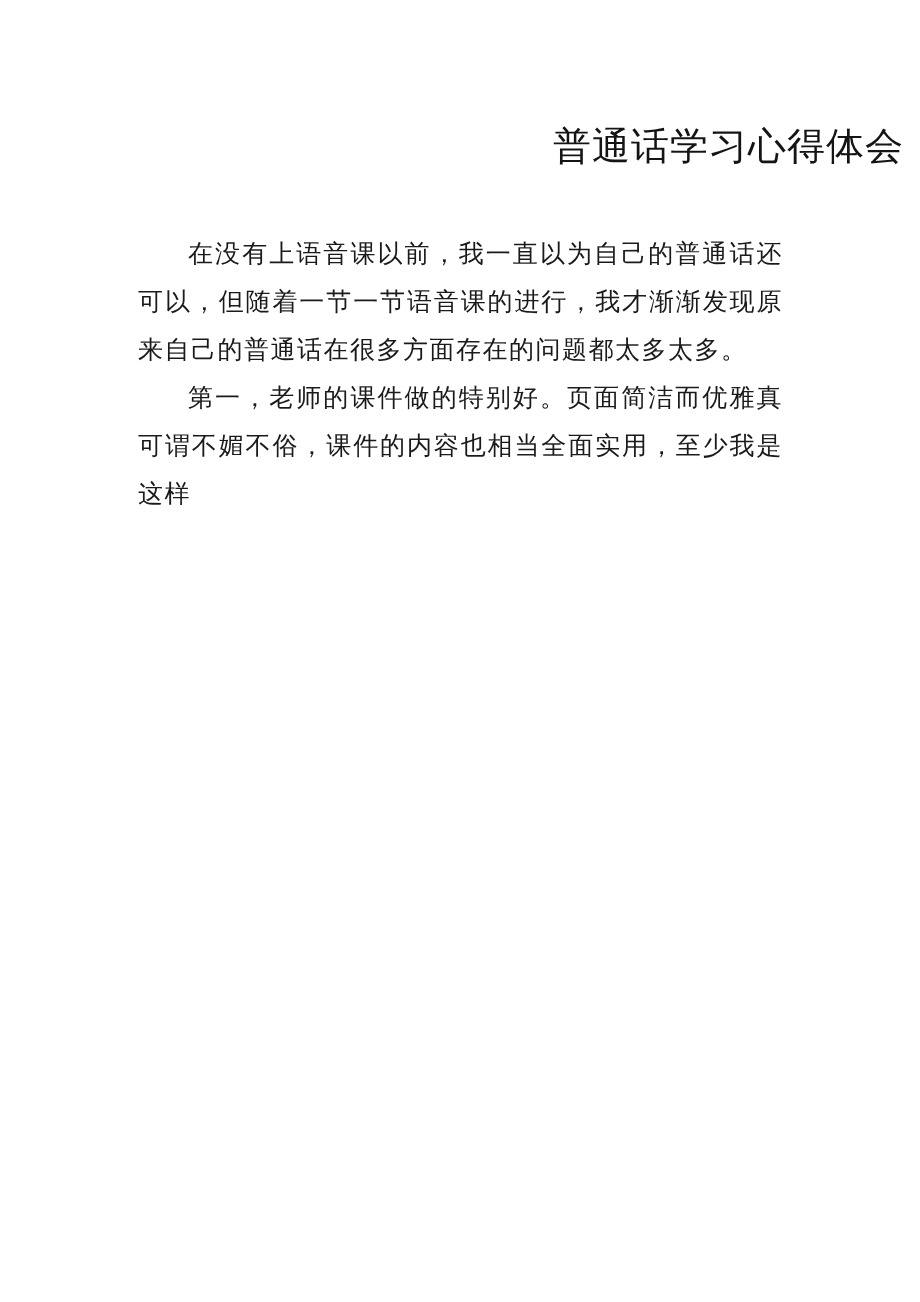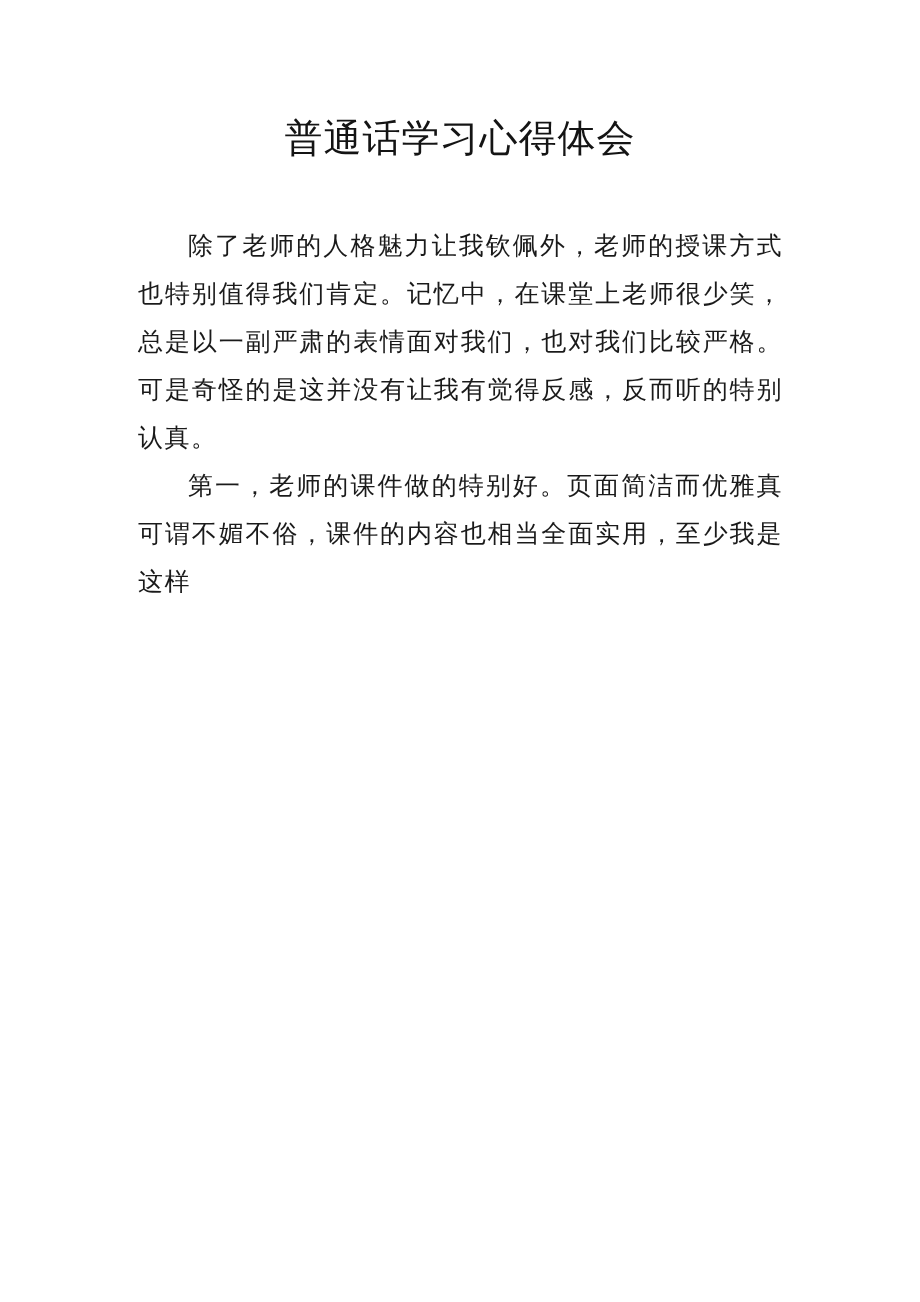--- a/index.html
+++ b/index.html
@@ -10,26 +10,26 @@
   .page {
     position: relative;
     width: 920px;
     height: 1302px;
     background: #ffffff;
     overflow: hidden;
     font-family: "Liberation Serif", "DejaVu Serif", serif;
     color: #1a1a1a;
   }
   .doc-title {
-    margin: 8px;
+    margin: 16px;
     padding-top: 106px;
     font-size: 38px;
     line-height: 48px;
     font-weight: 400;
-    text-align: center;
+    text-align: right;
     letter-spacing: 1px;
     color: #141414;
   }
   .doc-body {
     margin: 60px 137px 0 138px; 
     font-size: 25px;
     line-height: 48px;
     letter-spacing: 1.5px;
     text-align: justify;
     text-justify: inter-character;
@@ -38,16 +38,16 @@
     margin: 0;
     text-indent: 2em;
   }
 </style>
 </head>
 <body>
 
 <div class="page">
   <h1 class="doc-title">普通话学习心得体会</h1>
   <div class="doc-body">
-    <p>除了老师的人格魅力让我钦佩外，老师的授课方式也特别值得我们肯定。记忆中，在课堂上老师很少笑，总是以一副严肃的表情面对我们，也对我们比较严格。可是奇怪的是这并没有让我有觉得反感，反而听的特别认真。</p>
+    <p>在没有上语音课以前，我一直以为自己的普通话还可以，但随着一节一节语音课的进行，我才渐渐发现原来自己的普通话在很多方面存在的问题都太多太多。</p>
     <p>第一，老师的课件做的特别好。页面简洁而优雅真可谓不媚不俗，课件的内容也相当全面实用，至少我是这样</p>
   </div>
 </div>
 
 </body></html>

